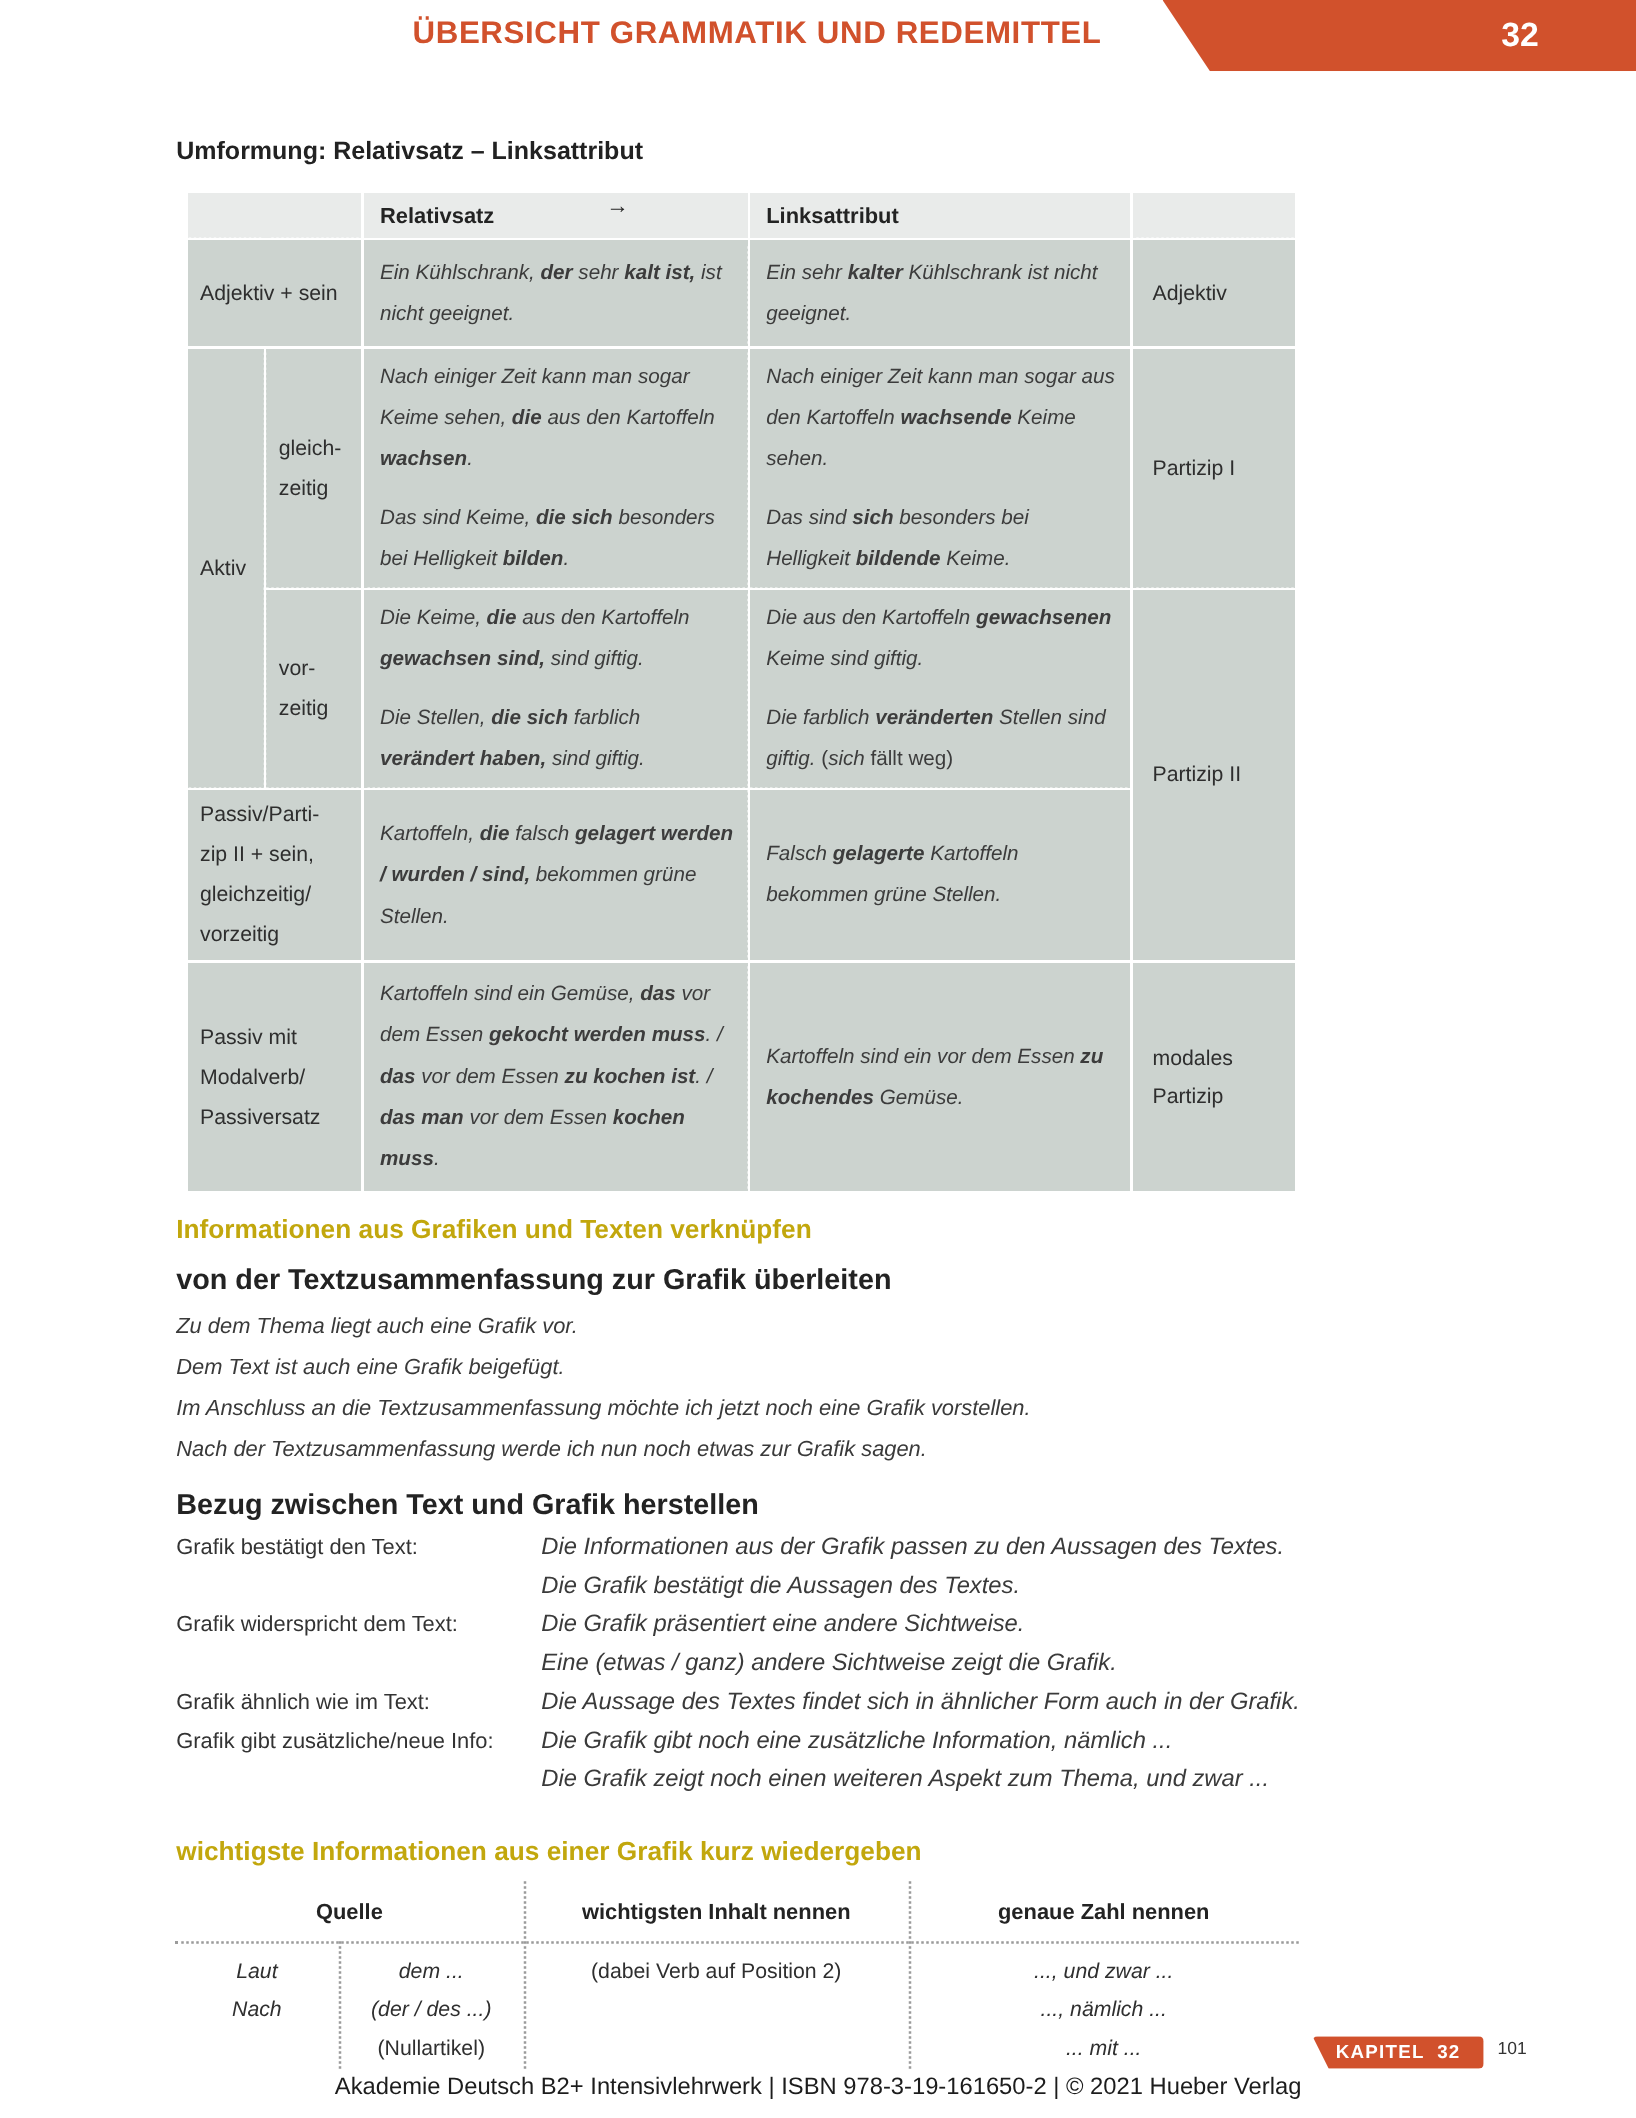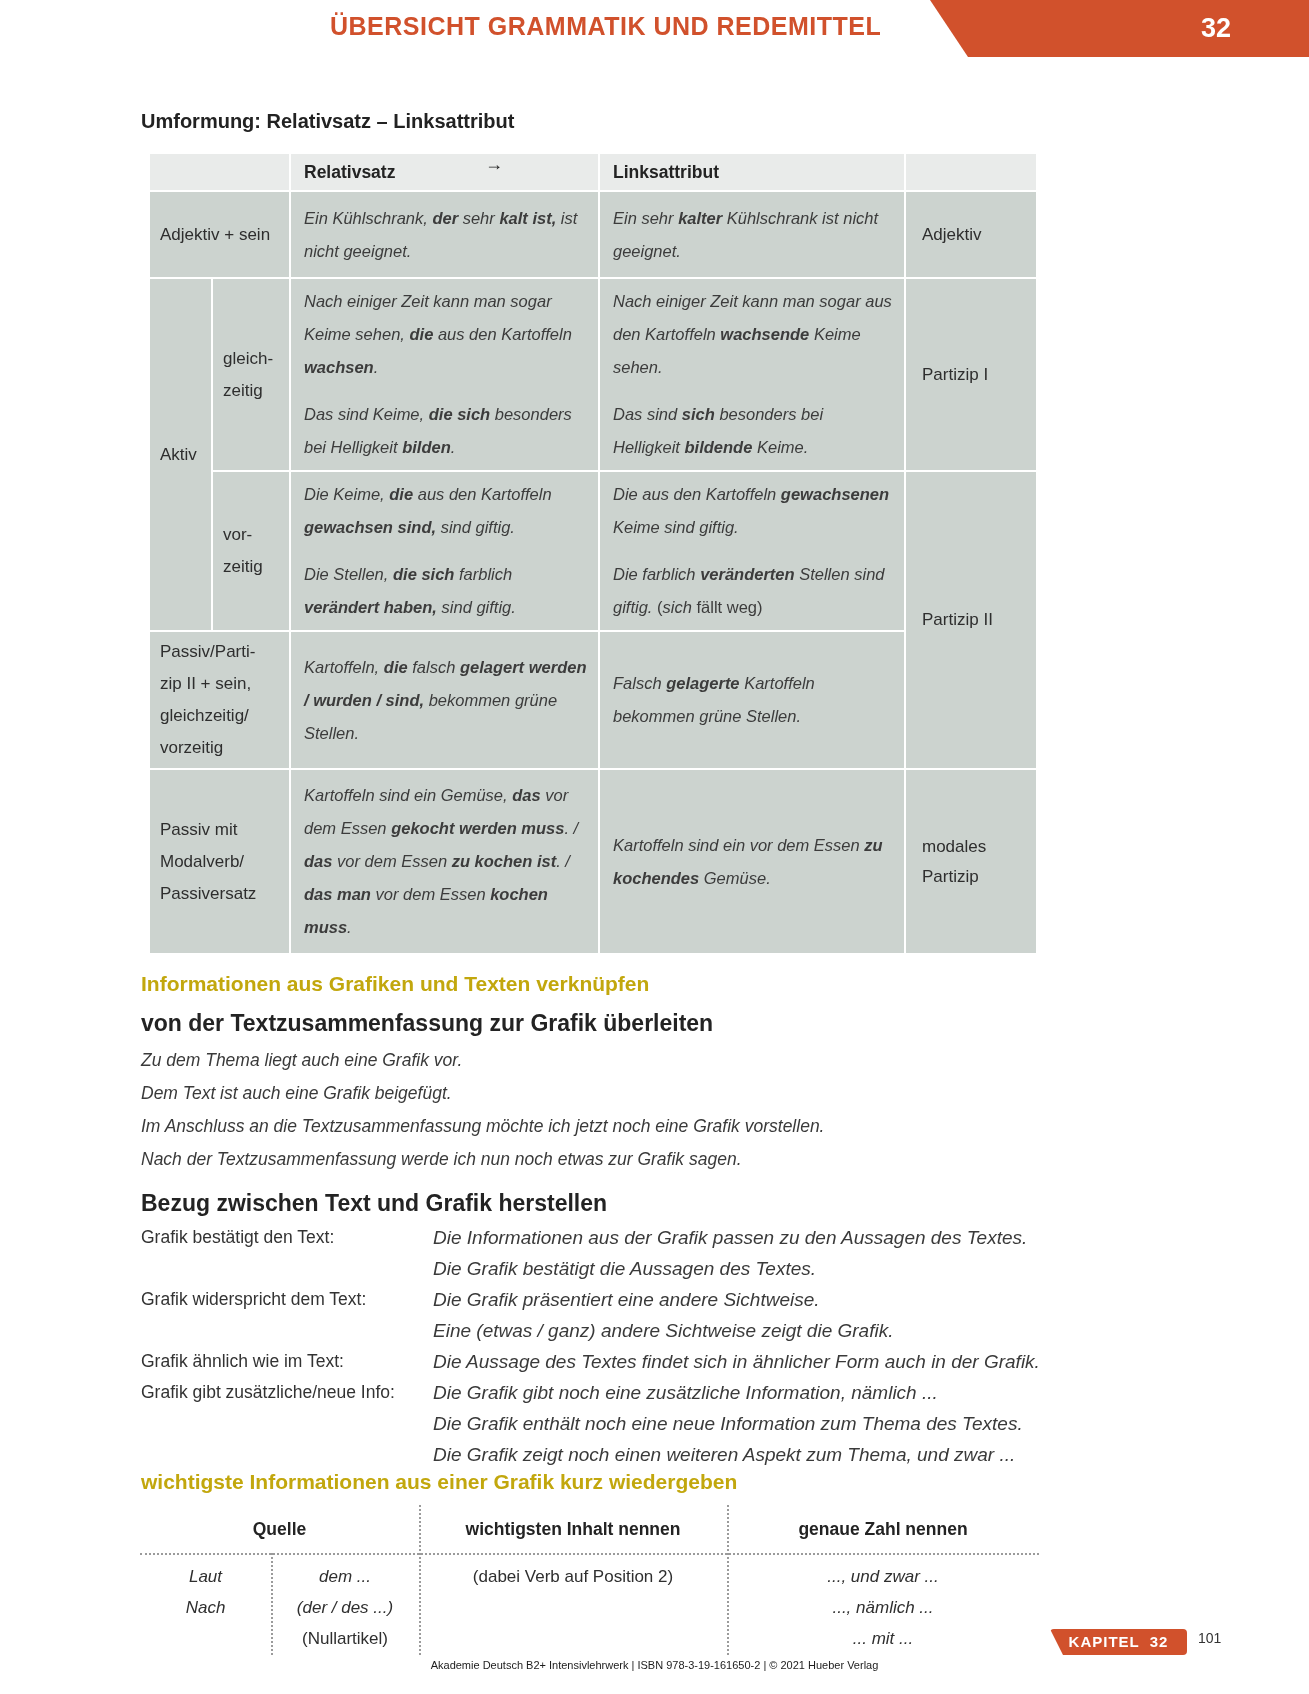--- a/index.html
+++ b/index.html
@@ -52,21 +52,21 @@
   .b-line{height:31px;line-height:31px;}
   .it{font-style:italic;}
   .rm{font-style:normal;}
 
   
   .kapitel-box{position:absolute;left:1050px;top:1629px;width:137px;height:26px;background:#d1512c;
         clip-path:polygon(0 0,100% 0,100% 100%,13px 100%);border-radius:4px;
         text-align:center;line-height:26px;color:#fff;font-weight:700;font-size:15px;letter-spacing:1px;}
   .kapitel-box .num{margin-left:10px;}
   .page-num{position:absolute;left:1198px;top:1630px;font-size:14px;color:#333;}
-  .imprint{position:absolute;left:0;top:1659px;width:1309px;text-align:center;font-size:11px;color:#1c1c1c;}
+  .imprint{position:absolute;left:0;top:1659px;width:1309px;text-align:center;font-size:19px;color:#1c1c1c;}
 </style>
 </head>
 <body>
 
 <div id="page">
 
   <div class="header-title">ÜBERSICHT GRAMMATIK UND REDEMITTEL</div>
   <div class="chapter-band">
     <span class="chapter-num">32</span>
   </div>
@@ -184,21 +184,20 @@
     <div class="bezug-row">
       <div class="bezug-label">Grafik ähnlich wie im Text:</div>
       <div class="bezug-sent">Die Aussage des Textes findet sich in ähnlicher Form auch in der Grafik.</div>
     </div>
     <div class="bezug-row">
       <div class="bezug-label">Grafik gibt zusätzliche/neue Info:</div>
       <div class="bezug-sent">Die Grafik gibt noch eine zusätzliche Information, nämlich ...</div>
     </div>
     <div class="bezug-row">
       <div class="bezug-label"></div>
-      <div class="bezug-sent">Die Grafik enthält noch eine neue Information zum Thema des Textes.</div>
     </div>
     <div class="bezug-row">
       <div class="bezug-label"></div>
       <div class="bezug-sent">Die Grafik zeigt noch einen weiteren Aspekt zum Thema, und zwar ...</div>
     </div>
   </div>
 
   <div class="sec-title olive" style="top:1470px;">wichtigste Informationen aus einer Grafik kurz wiedergeben</div>
 
   <div class="btable">

